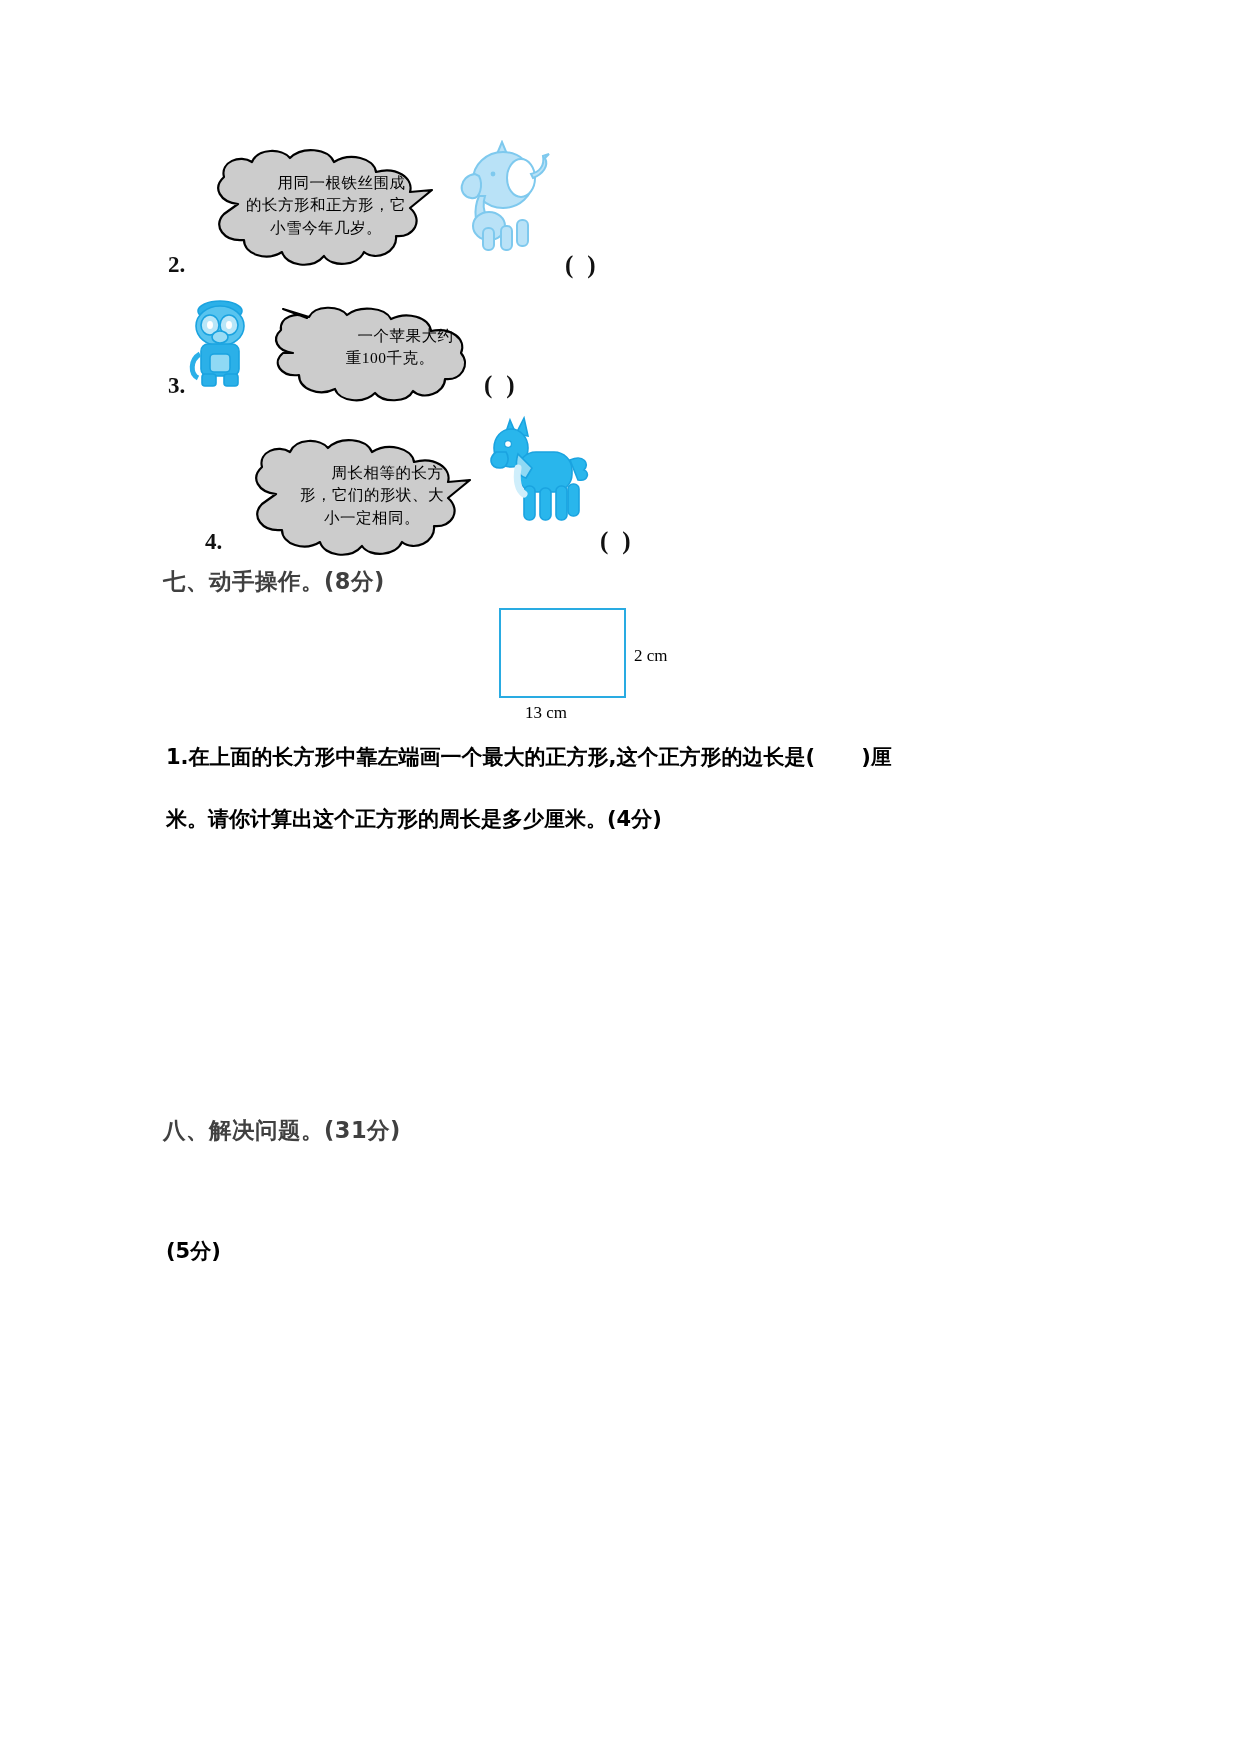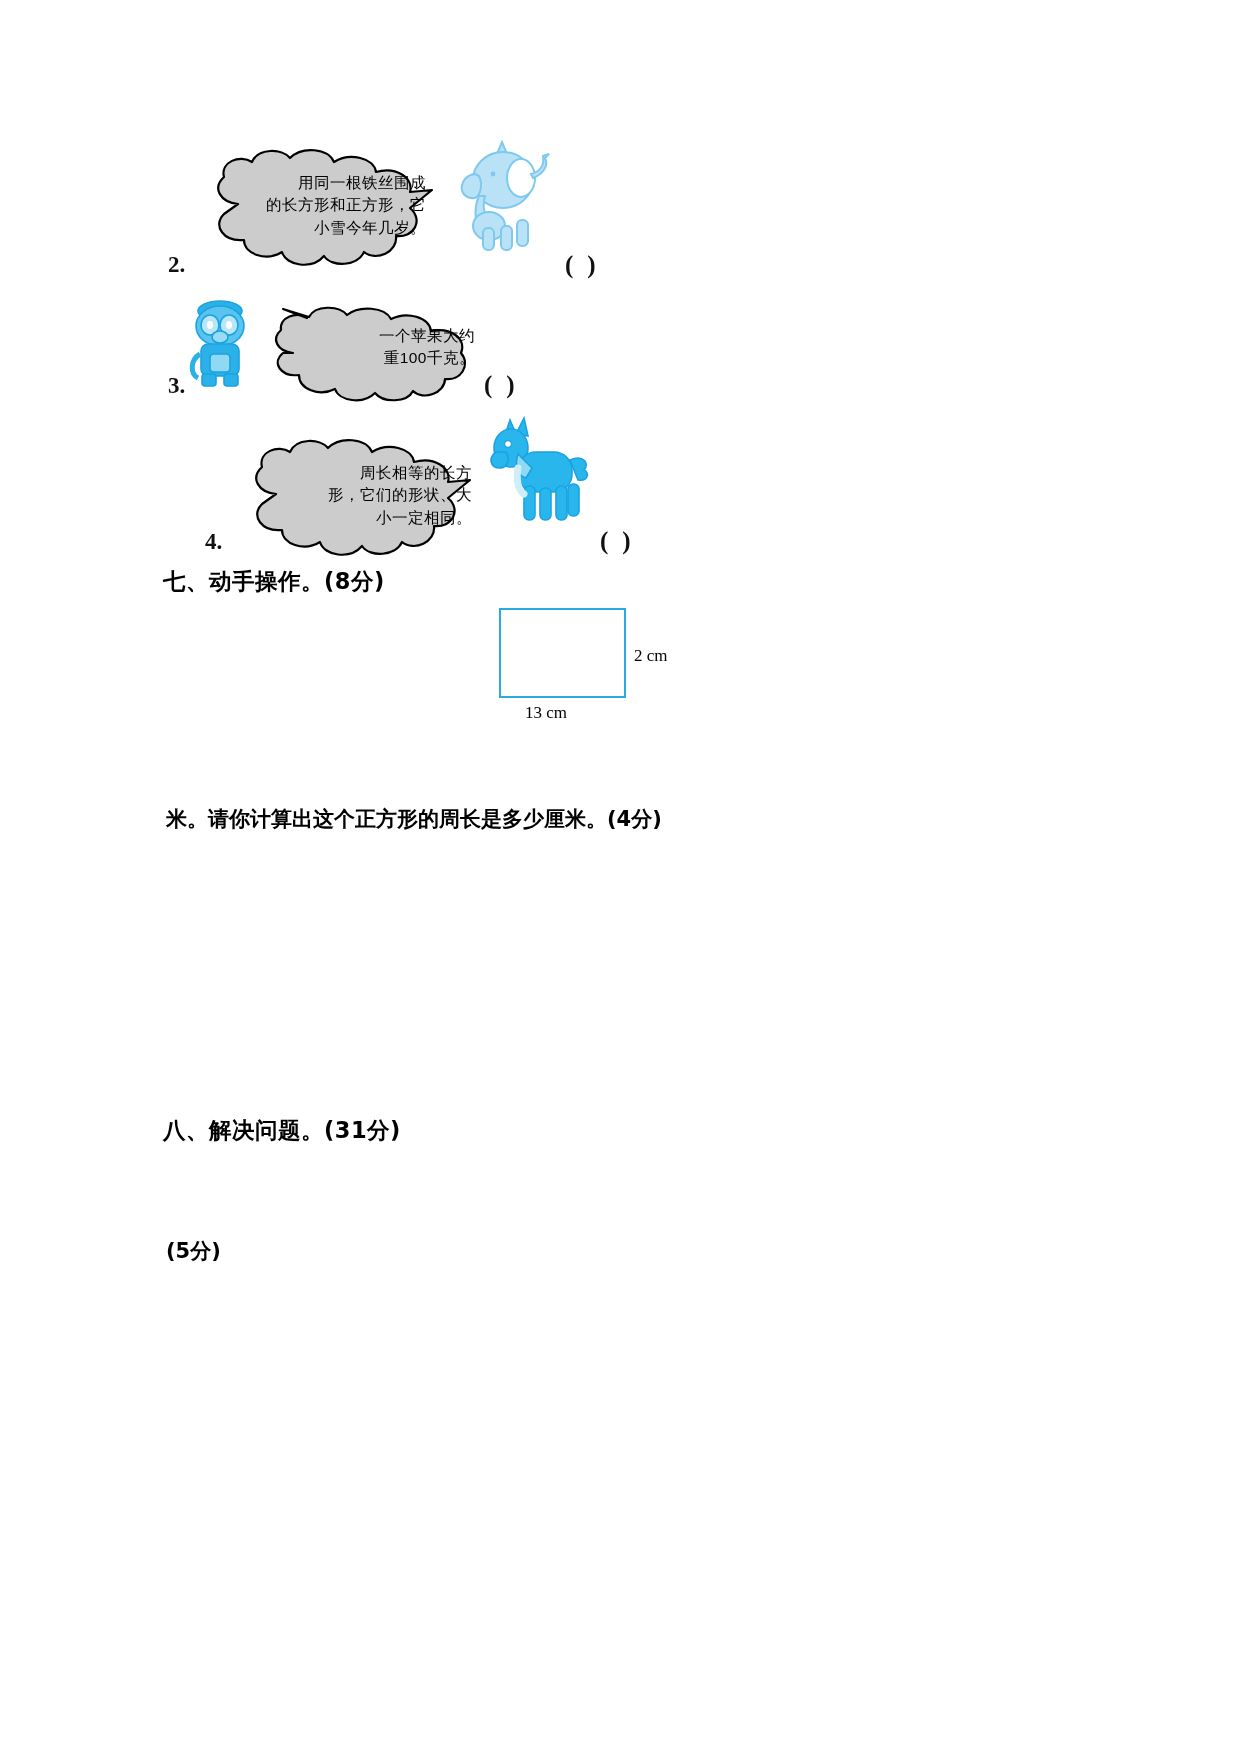--- a/index.html
+++ b/index.html
@@ -47,26 +47,26 @@
 
   
   .bubble {
     position: absolute;
   }
   .bubble svg {
     display: block;
   }
   .bubble-text {
     position: absolute;
-    font-family: Liberation Sans, sans-serif;
+    font-family: Liberation Serif, serif;
     font-size: 15.5px;
     line-height: 1.45;
     color: #000;
     letter-spacing: 0.5px;
-    text-align: right;
+    text-align: center;
   }
   .bubble-text .indent {
     display: inline-block;
     width: 2em;
   }
 
   
   .fig-rect {
     position: absolute;
     border: 2px solid #29ABE2;
@@ -80,21 +80,21 @@
     color: #000;
     white-space: nowrap;
   }
 
   
   .section-head {
     position: absolute;
     font-family: "DejaVu Sans", sans-serif;
     font-size: 22.5px;
     font-weight: 700;
-    color: #000000;
+    color: #404040;
     white-space: nowrap;
     letter-spacing: 0.5px;
   }
   .qline {
     position: absolute;
     font-family: "DejaVu Sans", sans-serif;
     font-size: 21px;
     font-weight: 600;
     color: #000;
     white-space: nowrap;
@@ -256,20 +256,23 @@
   </div>
 
   <div class="section-head" style="left:163px; top:566px;">七、动手操作。(8分)</div>
 
   <div class="fig-rect" style="left:499px; top:608px; width:127px; height:90px;"></div>
 
   <div class="dim-label" style="left:634px; top:646px;">2 cm</div>
 
   <div class="dim-label" style="left:525px; top:703px;">13 cm</div>
 
+  <div class="qline" style="left:166px; top:743px;">
+    <span>1.在上面的长方形中靠左端画一个最大的正方形,这个正方形的边长是(</span><span style="display:inline-block;width:46px;"></span><span>)厘</span>
+  </div>
 
   <div class="qline" style="left:166px; top:805px;">米。请你计算出这个正方形的周长是多少厘米。(4分)</div>
 
 
   <div class="section-head" style="left:163px; top:1115px;">八、解决问题。(31分)</div>
 
 
   <div class="qline" style="left:166px; top:1237px;">(5分)</div>
 
 </div>

